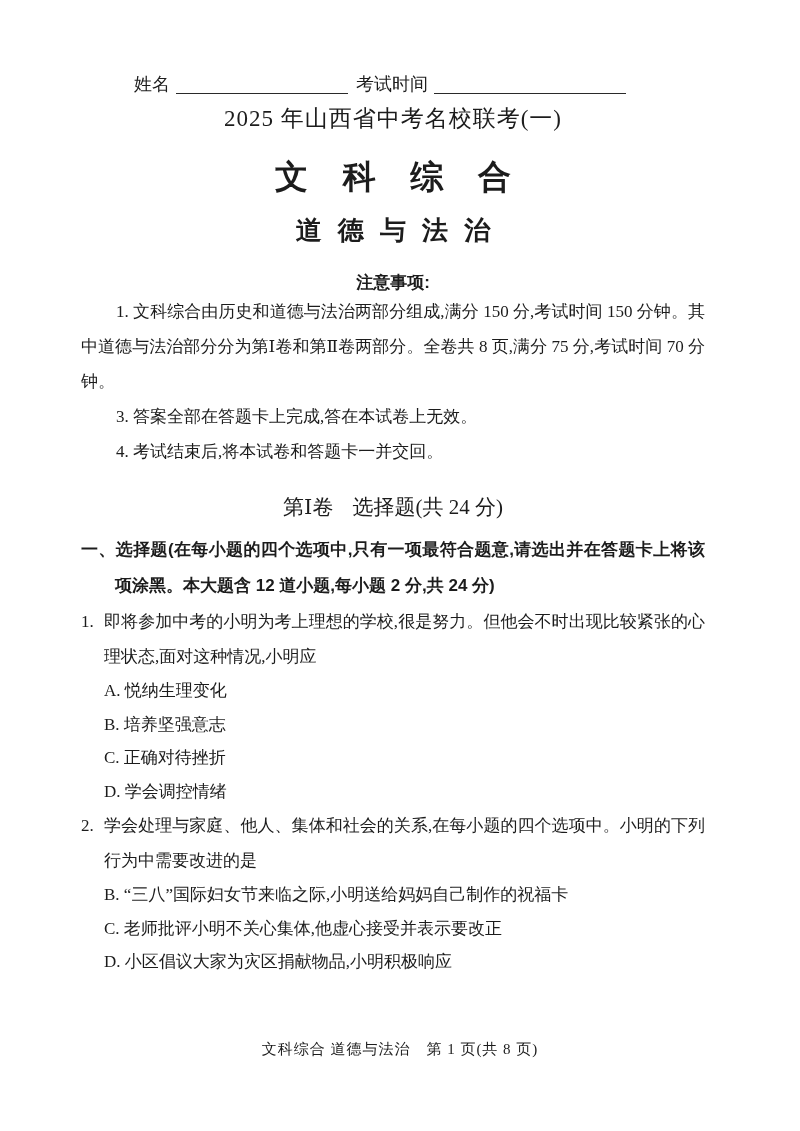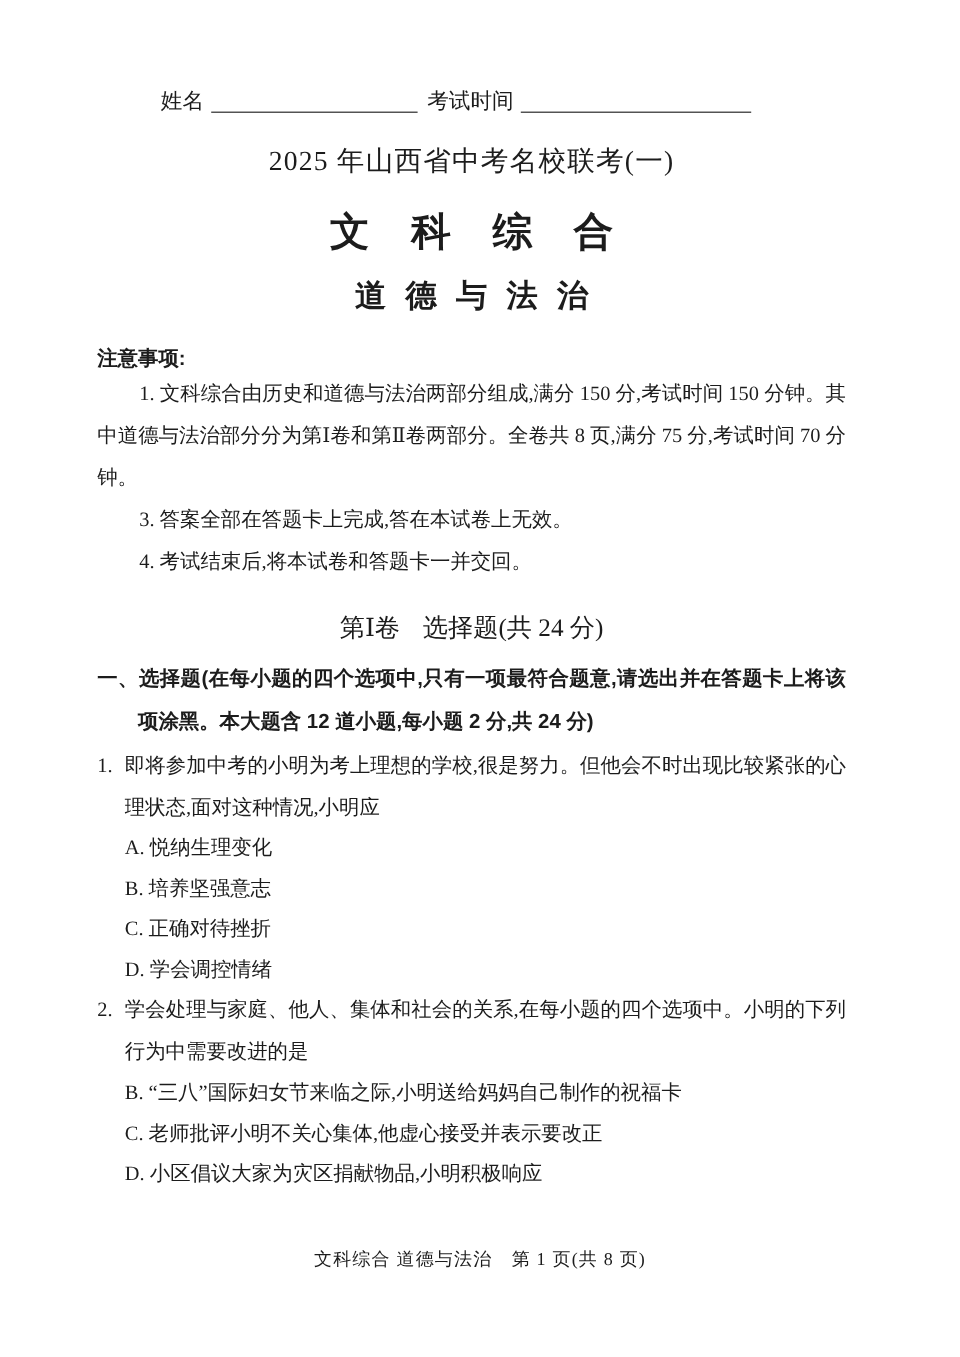--- a/index.html
+++ b/index.html
@@ -25,40 +25,40 @@
   .fill-label { white-space: nowrap; }
   .blank {
     display: inline-block; height: 100%;
     border-bottom: 1.5px solid #2a2a2a;
     margin: 0 8px 2px 6px;
   }
   .blank-name { width: 172px; }
   .blank-no { width: 192px; }
 
   .exam-title {
-    margin-top: 23px; text-align: center;
+    margin-top: 7px; text-align: center;
     font-size: 23px; letter-spacing: 1px;
   }
   .subject-title {
     margin-top: 21px; text-align: center;
     font-family: "Liberation Sans", "DejaVu Sans", sans-serif;
     font-weight: bold; font-size: 33px;
     letter-spacing: 1.05em; padding-left: 1.05em;
   }
   .paper-title {
     margin-top: 13px; text-align: center;
     font-family: "Liberation Sans", "DejaVu Sans", sans-serif;
     font-weight: bold; font-size: 26px;
     letter-spacing: 0.62em; padding-left: 0.62em;
   }
 
   .notice-heading {
     margin-top: 23px;
     font-family: "Liberation Sans", "DejaVu Sans", sans-serif;
-    font-weight: bold; font-size: 17px;
+    font-weight: bold; font-size: 17px; text-align: center;
   }
   .notice-item {
     line-height: 35px;
     text-indent: 35px;
     text-align: justify;
   }
 
   .section-title {
     margin-top: 24px; text-align: center;
     font-size: 21px;

